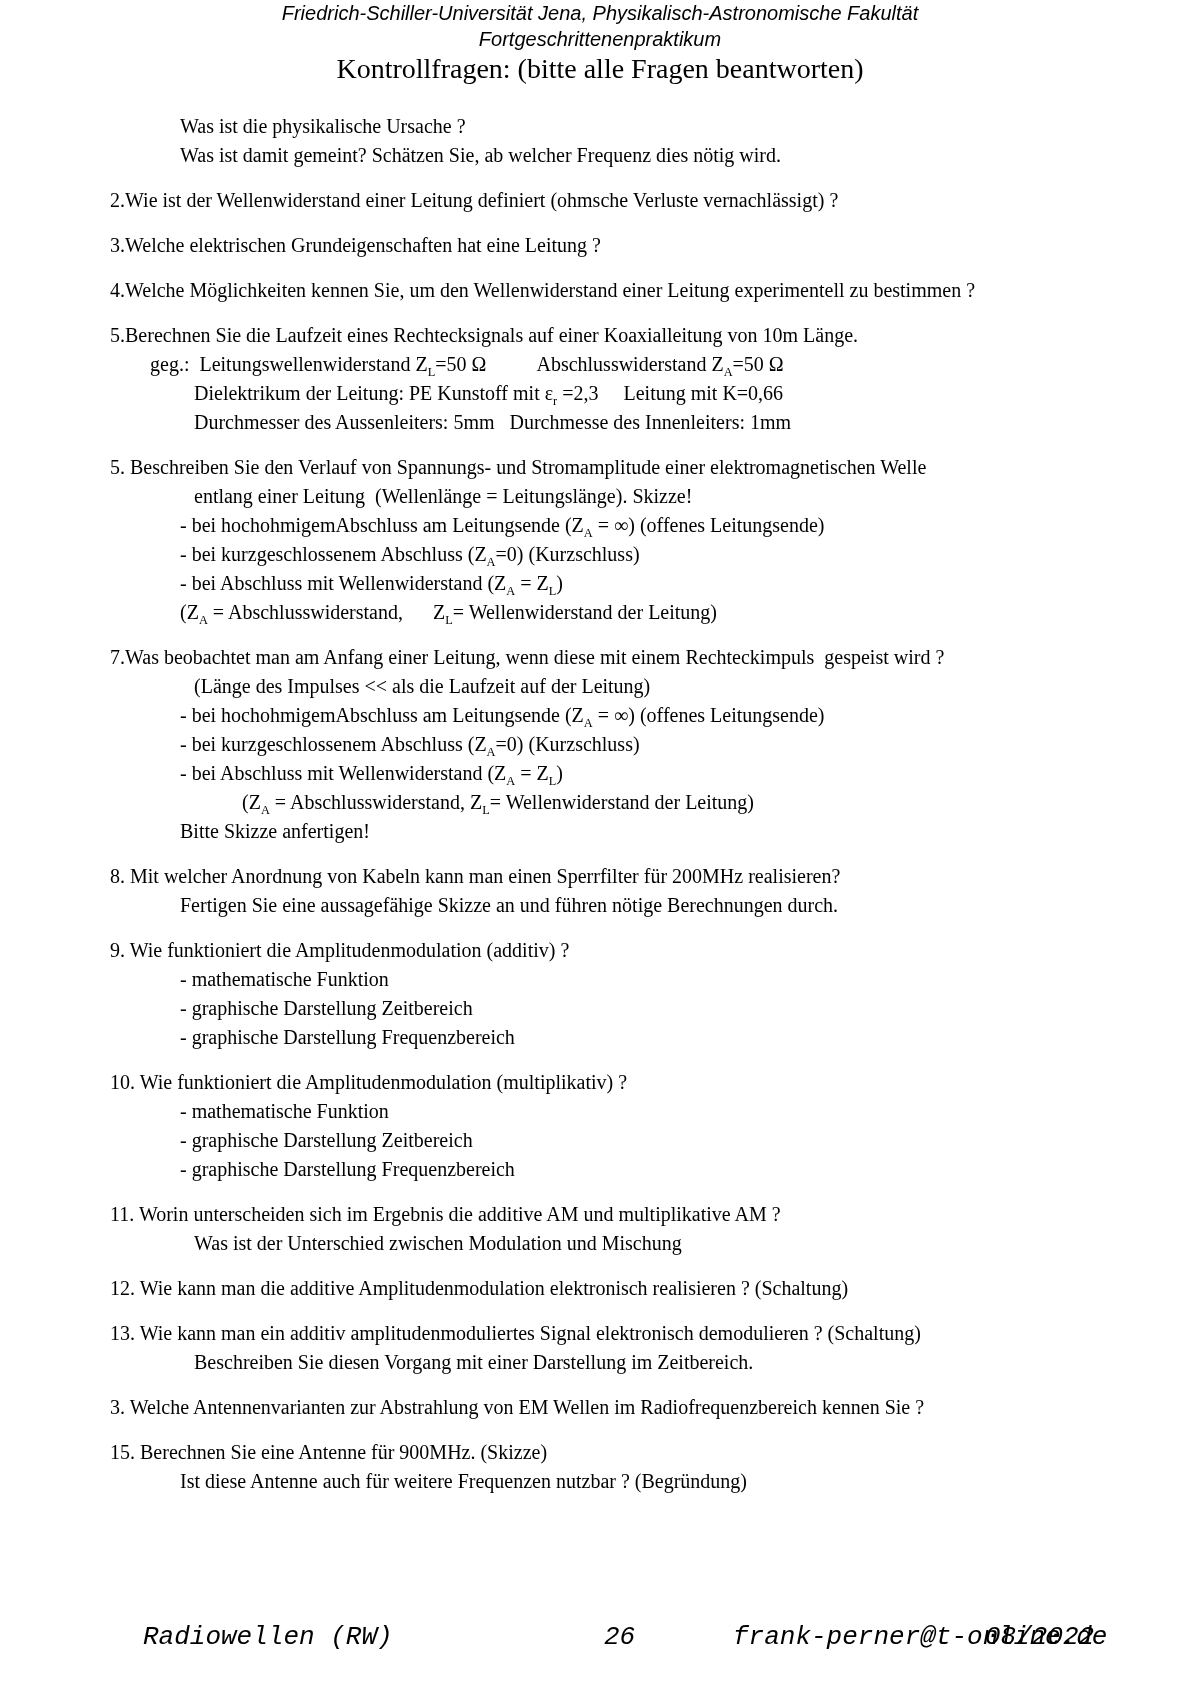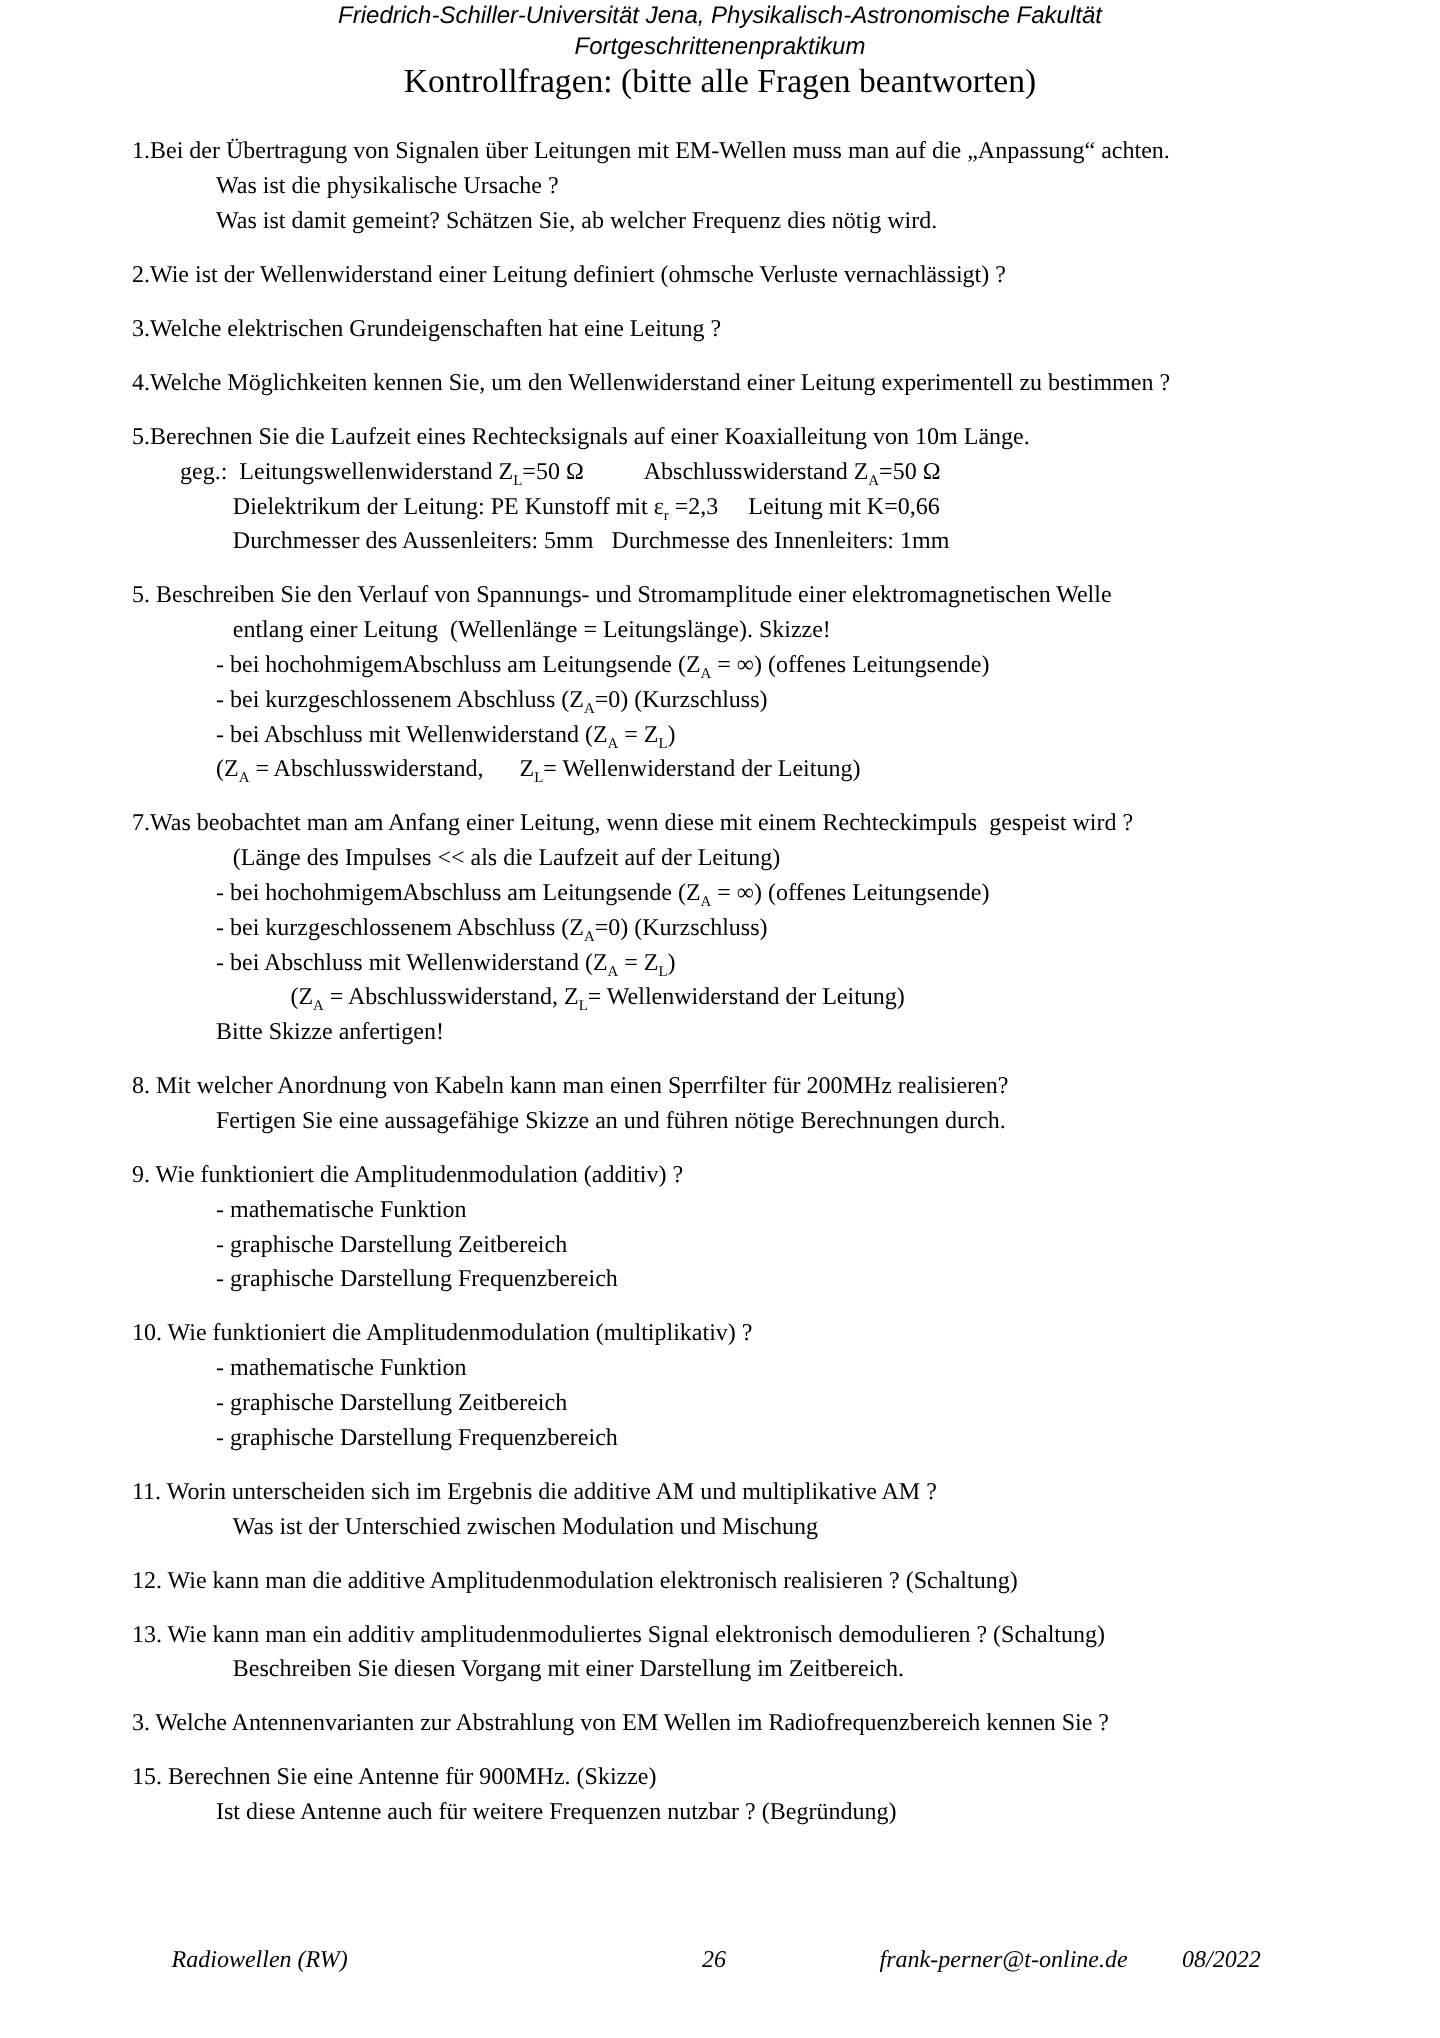--- a/index.html
+++ b/index.html
@@ -32,43 +32,42 @@
   .line { white-space:pre; }
   .ind-q   { padding-left:0; }
   .ind-geg { padding-left:40px; }
   .ind-s1  { padding-left:70px; }
   .ind-s2  { padding-left:84px; }
   .ind-s3  { padding-left:132px; }
   sub { font-size:0.62em; line-height:0; }
   .doc-footer {
     position:absolute; top:1622px; left:0;
     width:1200px; height:30px;
-    font-family:Liberation Serif, serif;
+    font-family:Liberation Mono, monospace;
     font-style:italic;
-    font-size:20px;
+    font-size:26px;
   }
   .doc-footer span { position:absolute; top:0; white-space:nowrap; }
   .f-left  { left:143px; }
-  .f-page  { left:585px; }
+  .f-page  { left:604px; }
   .f-email { left:733px; }
   .f-date  { left:985px; }
 </style>
 </head>
 <body>
 
 <div class="doc-header">
   <div>Friedrich-Schiller-Universität Jena, Physikalisch-Astronomische Fakultät</div>
   <div>Fortgeschrittenenpraktikum</div>
 </div>
 
 <div class="doc-title">Kontrollfragen: (bitte alle Fragen beantworten)</div>
 
 <div class="questions">
     <div class="question">
-      <div class="line ind-q">1.Bei der Übertragung von Signalen über Leitungen mit EM-Wellen muss man auf die „Anpassung“ achten.</div>
       <div class="line ind-s1">Was ist die physikalische Ursache ?</div>
       <div class="line ind-s1">Was ist damit gemeint? Schätzen Sie, ab welcher Frequenz dies nötig wird.</div>
     </div>
     <div class="question">
       <div class="line ind-q">2.Wie ist der Wellenwiderstand einer Leitung definiert (ohmsche Verluste vernachlässigt) ?</div>
     </div>
     <div class="question">
       <div class="line ind-q">3.Welche elektrischen Grundeigenschaften hat eine Leitung ?</div>
     </div>
     <div class="question">

